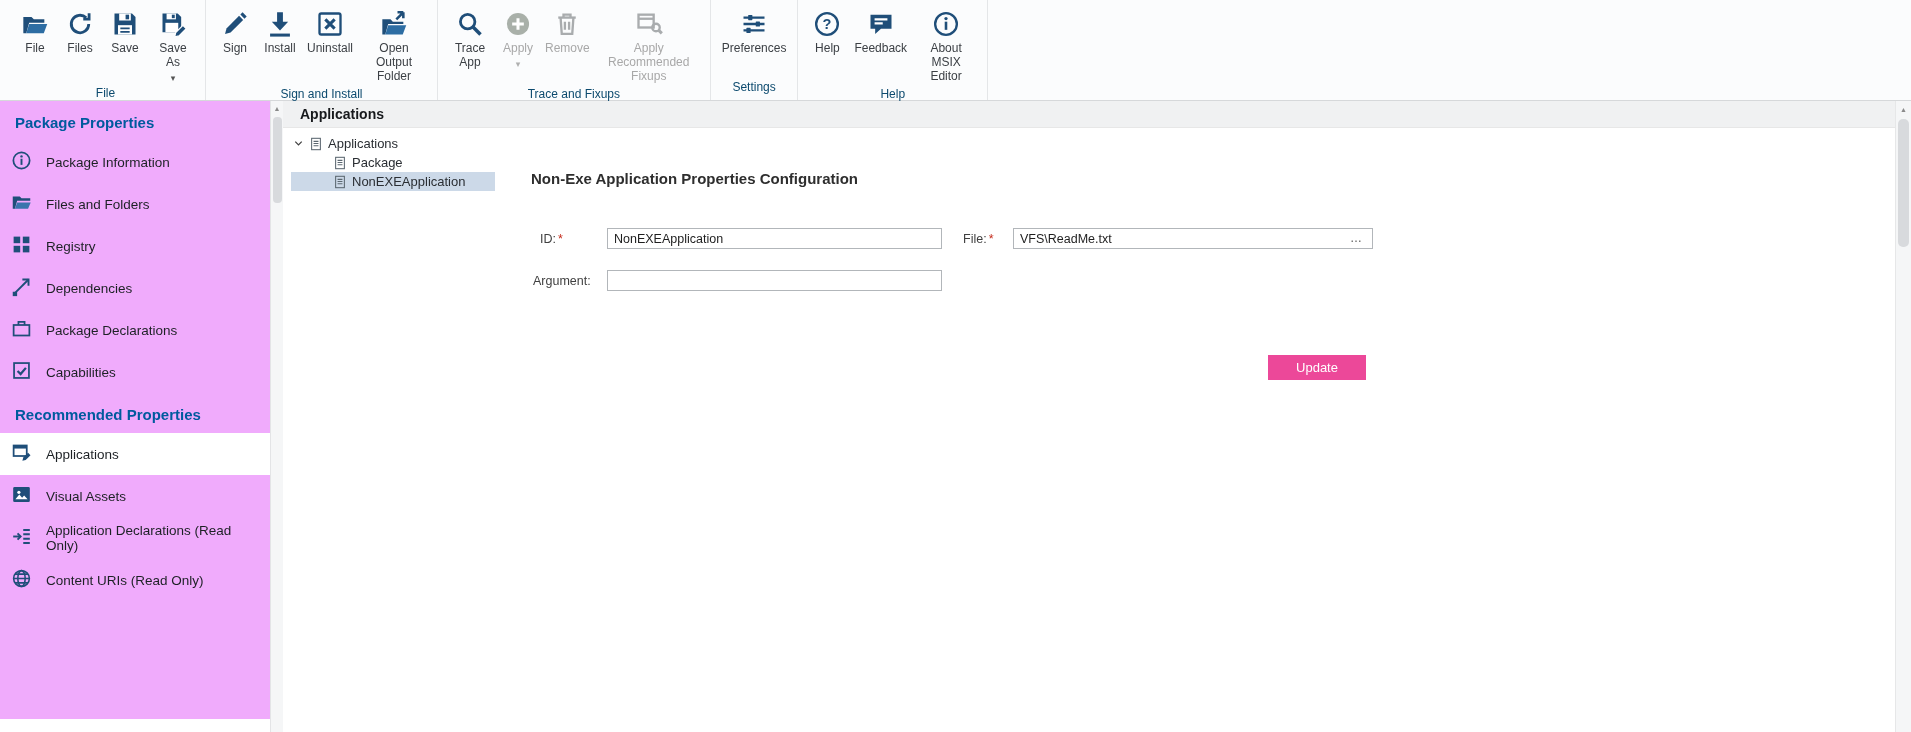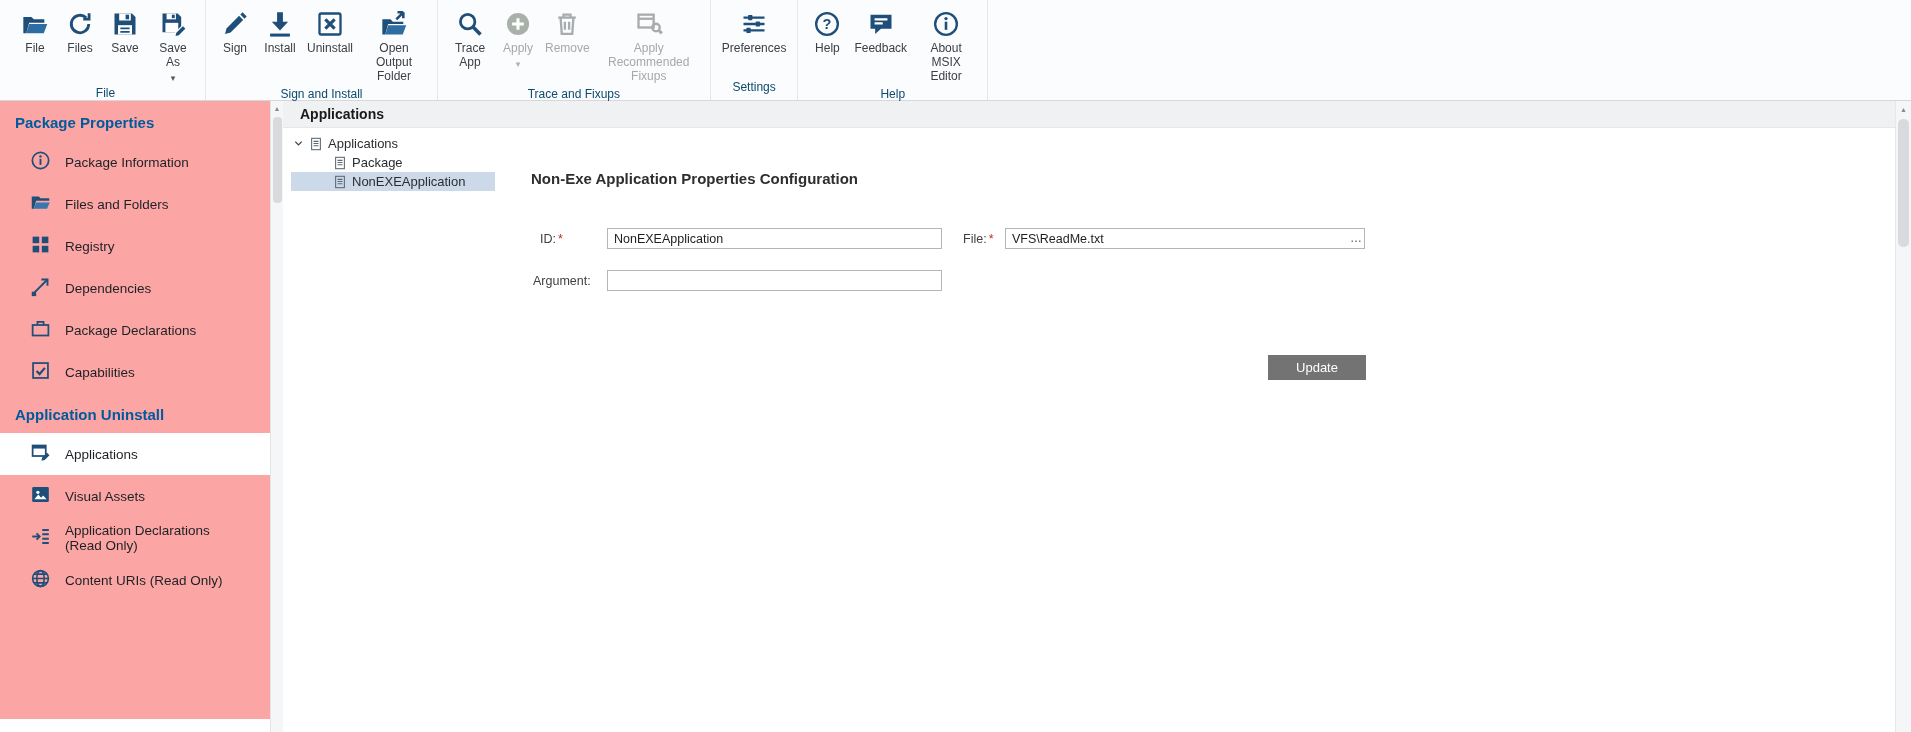--- a/index.html
+++ b/index.html
@@ -14,23 +14,23 @@
   .rbtn .ric{height:31px;display:flex;align-items:center;justify-content:center}
   .rbtn svg{width:28px;height:28px}
   .rbtn .lbl{font-size:12px;color:#3c4045;text-align:center;line-height:1.15}
   .rbtn.disabled .lbl{color:#a8a8a8}
   .rbtn .dd{font-size:9px;color:#555;line-height:8px;margin-top:1px}
   .rbtn.disabled .dd{color:#b0b0b0}
   .w44{max-width:48px}.w68{max-width:70px}.w104{max-width:106px}.w64{max-width:66px}
   .glabel{font-size:12px;color:#0c4a6e;text-align:center;padding:3px 0 6px}
 
   
-  .sidebar{position:absolute;top:101px;left:0;width:270px;bottom:13px;background:#fca5a5}
+  .sidebar{position:absolute;top:101px;left:0;width:270px;bottom:13px;background:#f0abfc}
   .stitle{font-size:15px;font-weight:bold;color:#005a9e;padding:13px 15px 10px}
-  .sitem{display:flex;align-items:center;gap:14px;height:42px;padding:0 30px;font-size:13.5px;color:#1d2125;cursor:default}
+  .sitem{display:flex;align-items:center;gap:14px;height:42px;padding:0 11px;font-size:13.5px;color:#1d2125;cursor:default}
   .sitem.selected{background:#ffffff}
   .sitem svg{width:21px;height:21px;flex:0 0 auto}
   .sscroll{position:absolute;top:101px;left:270px;width:13px;bottom:0;background:#f5f6f7;border-left:1px solid #e3e4e6}
   .sarrow{height:15px;display:flex;align-items:center;justify-content:center;font-size:7px;color:#8a8a8a}
   .sthumb{position:absolute;top:16px;left:2px;width:9px;height:86px;background:#d8dadd;border-radius:4px}
 
   
   .main{position:absolute;top:101px;left:283px;right:16px;bottom:0;background:#fff}
   .mheader{height:27px;background:#f0f1f2;border-bottom:1px solid #e7e7e7;display:flex;align-items:center;padding:0 17px;font-size:14px;font-weight:bold;color:#17191c}
   .content{position:absolute;top:27px;left:0;right:0;bottom:0}
@@ -44,25 +44,25 @@
   .ticon svg{width:14px;height:14px;display:block}
 
   .ftitle{position:absolute;left:248px;top:42px;font-size:15px;font-weight:bold;color:#2e2e2e}
   .flabel{position:absolute;font-size:12.5px;color:#3f3f3f}
   .req{color:#c42b1c;margin-left:2px}
   .fin{position:absolute;height:21px;border:1px solid #b2b6ba;background:#fff;font-family:"Liberation Sans",sans-serif;font-size:12.5px;color:#1e1e1e;padding:0 6px}
   #lbl-id{left:257px;top:104px}
   #in-id{left:324px;top:100px;width:335px}
   #lbl-file{left:680px;top:104px}
   .filewrap{position:absolute;left:722px;top:100px;width:360px;height:21px}
-  .filewrap .fin{position:absolute;left:0;top:0;width:100%;padding-right:36px}
+  .filewrap .fin{position:absolute;left:8px;top:0;width:100%;padding-right:36px}
   .browse{position:absolute;right:3px;top:1px;font-size:12px;color:#555;line-height:19px;cursor:default}
   #lbl-arg{left:250px;top:146px}
   #in-arg{left:324px;top:142px;width:335px}
-  .updbtn{position:absolute;left:985px;top:227px;width:98px;height:25px;background:#737373;color:#fff;border:none;font-family:"Liberation Sans",sans-serif;font-size:13px;cursor:default}
+  .updbtn{position:absolute;left:985px;top:227px;width:98px;height:25px;background:#ec4899;color:#fff;border:none;font-family:"Liberation Sans",sans-serif;font-size:13px;cursor:default}
 
   .vscroll{position:absolute;top:101px;right:0;width:16px;bottom:0;background:#f5f6f7;border-left:1px solid #e6e7e8}
   .varrow{height:16px;display:flex;align-items:center;justify-content:center;font-size:7px;color:#8a8a8a}
   .vthumb{position:absolute;top:18px;left:2px;width:11px;height:128px;background:#d8dadd;border-radius:5px}
 </style>
 </head>
 <body>
 
 <div class="ribbon">
 
@@ -300,21 +300,21 @@
     <span>Package Declarations</span>
   </div>
   <div class="sitem">
     <span><svg viewBox="0 0 24 24" fill="none" stroke="#1f4e79" stroke-width="2">
           <rect x="3.5" y="3.5" width="17" height="17"></rect>
           <path d="M7.5 12.5l3.5 3.5 6-7" stroke-width="2.6"></path>
         </svg></span>
     <span>Capabilities</span>
   </div>
 
-  <div class="stitle">Application Uninstall</div>
+  <div class="stitle">Recommended Properties</div>
 
   <div class="sitem selected">
     <span><svg viewBox="0 0 24 24">
           <rect x="3" y="4" width="15" height="12" fill="none" stroke="#1f4e79" stroke-width="2"></rect>
           <path fill="#1f4e79" d="M3 4h15v3.5H3z"></path>
           <path fill="#1f4e79" d="M13 21.5l1-3.8 5.5-5.5 2.8 2.8-5.5 5.5z"></path>
         </svg></span>
     <span>Applications</span>
   </div>
   <div class="sitem">

